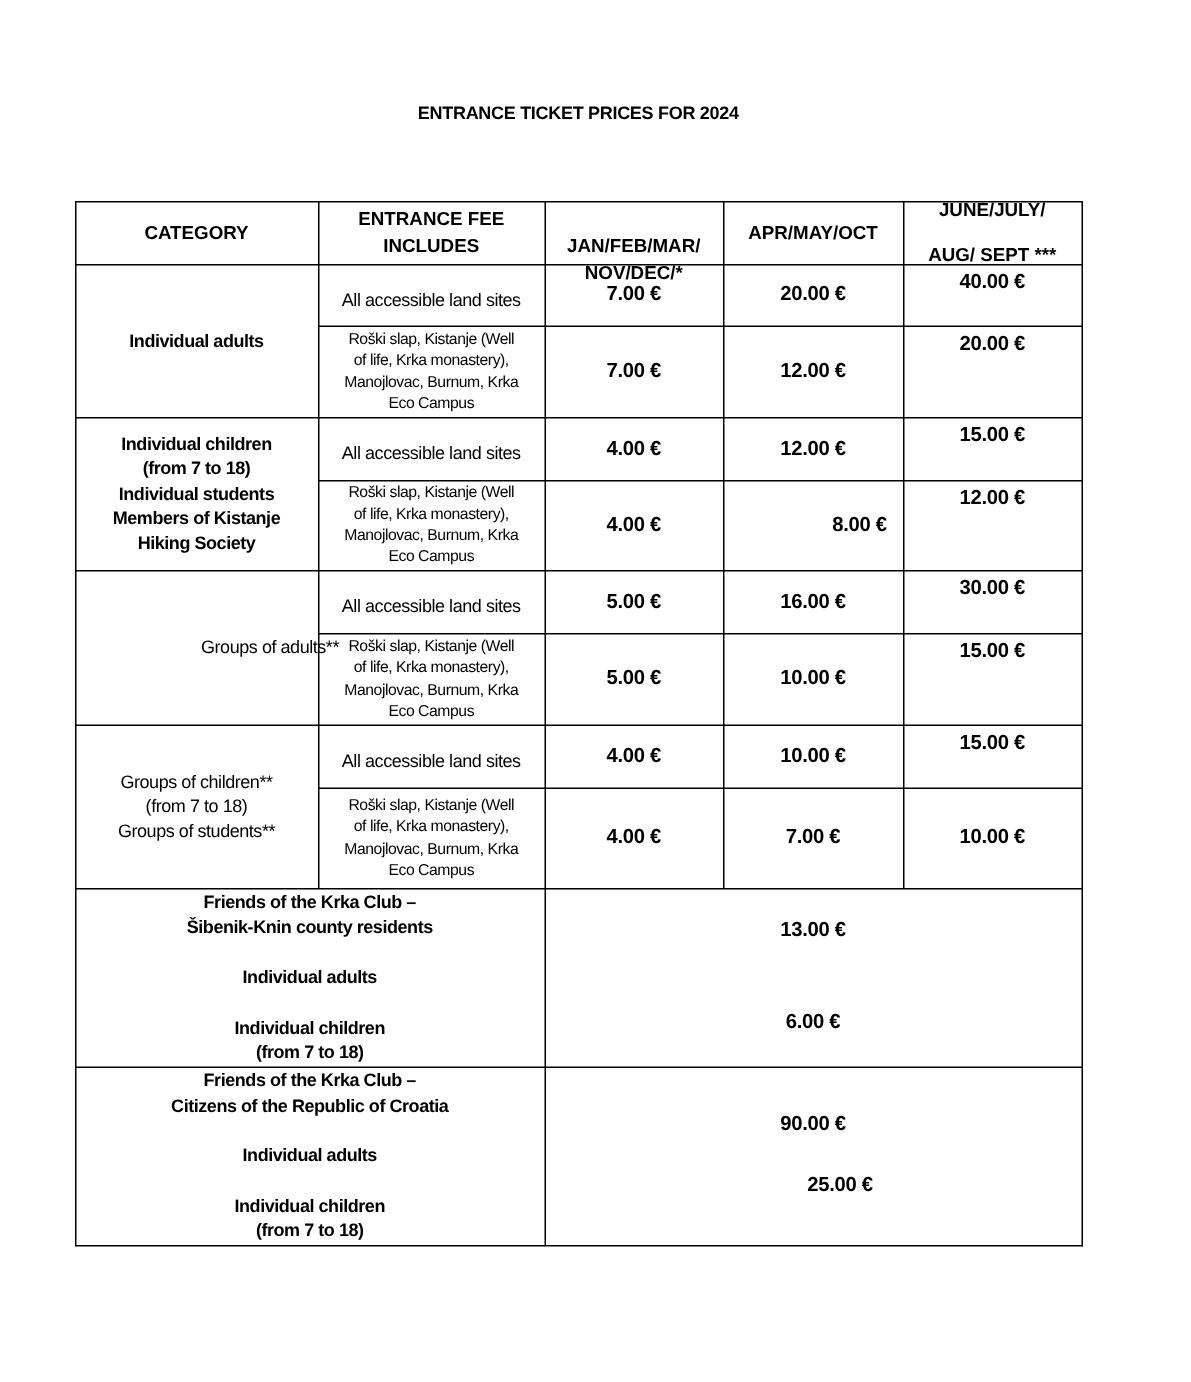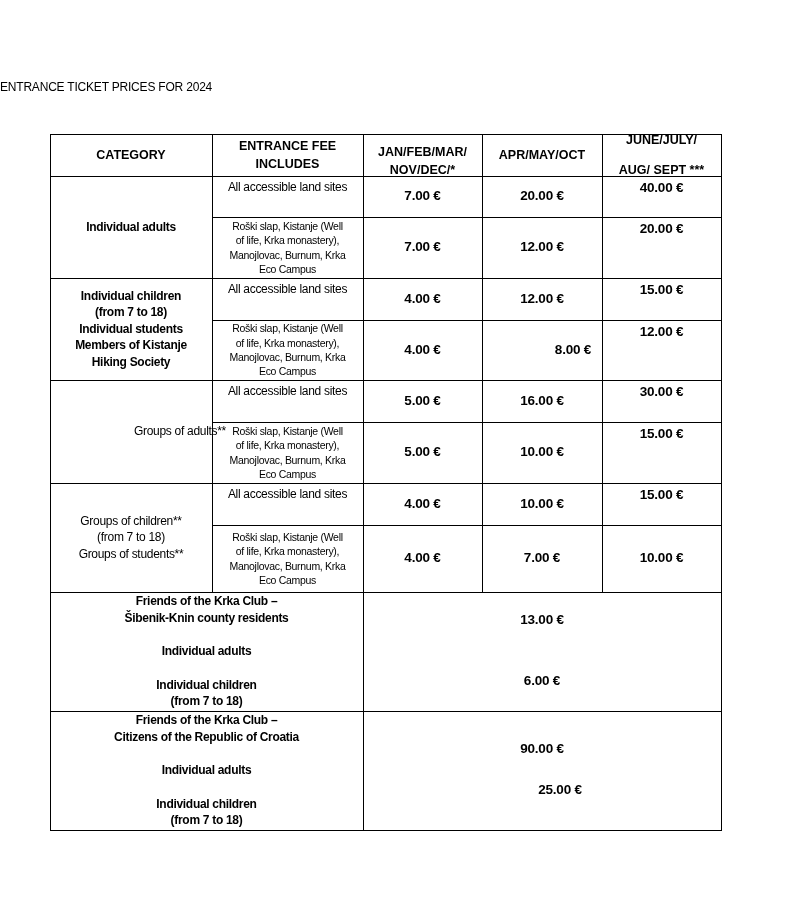--- a/index.html
+++ b/index.html
@@ -1,46 +1,46 @@
 <!DOCTYPE html>
 <html><head>
 <meta charset="utf-8">
 <style>
   html, body { margin: 0; padding: 0; background: #ffffff; }
   body { width: 794px; height: 921px; position: relative; overflow: hidden;
          font-family: "Liberation Sans Narrow", "Liberation Sans", sans-serif; color: #000; }
-  .title { position: absolute; top: 80px; left: 0; width: 771px; text-align: left;
-           font-weight: normal; font-size: 12px; letter-spacing: -0.2px; }
+  .title { position: absolute; top: 68px; left: 0; width: 771px; text-align: center;
+           font-weight: bold; font-size: 12px; letter-spacing: -0.2px; }
   .line { position: absolute; background: #000; }
   .h { height: 1.3px; }
   .v { width: 1.3px; }
   .cell { position: absolute; display: flex; flex-direction: column; align-items: center;
           text-align: center; font-size: 12px; line-height: 16.5px; letter-spacing: -0.3px;
           box-sizing: border-box; }
   .center { justify-content: center; }
-  .top { justify-content: flex-start; padding-top: 3px; }
+  .top { justify-content: flex-start; padding-top: 16px; }
   .b { font-weight: bold; }
   .small { font-size: 10.5px; line-height: 14.4px; letter-spacing: -0.3px; }
   .price { font-weight: bold; font-size: 13.5px; letter-spacing: -0.2px; }
   .hdr { font-weight: bold; font-size: 12.5px; line-height: 18px; letter-spacing: 0px; }
 </style>
 </head>
 <body>
 
 <div class="title">ENTRANCE TICKET PRICES FOR 2024</div>
 
 <div id="table">
     <div class="cell center hdr" style="left: 50px; top: 134px; width: 162px; height: 42px;">
       <div>CATEGORY</div>
     </div>
     <div class="cell center hdr" style="left: 212px; top: 134px; width: 151px; height: 42px;">
       <div>ENTRANCE FEE</div>
       <div>INCLUDES</div>
     </div>
-    <div class="cell center hdr" style="left: 363px; top: 140px; width: 119px; height: 42px;">
+    <div class="cell center hdr" style="left: 363px; top: 152px; width: 119px; height: 42px;">
       <div>JAN/FEB/MAR/</div>
       <div>NOV/DEC/*</div>
     </div>
     <div class="cell center hdr" style="left: 482px; top: 134px; width: 120px; height: 42px;">
       <div>APR/MAY/OCT</div>
     </div>
     <div class="cell center hdr" style="left: 602px; top: 134px; width: 119px; height: 42px; gap: 12px;">
       <div>JUNE/JULY/</div>
       <div>AUG/ SEPT ***</div>
     </div>

